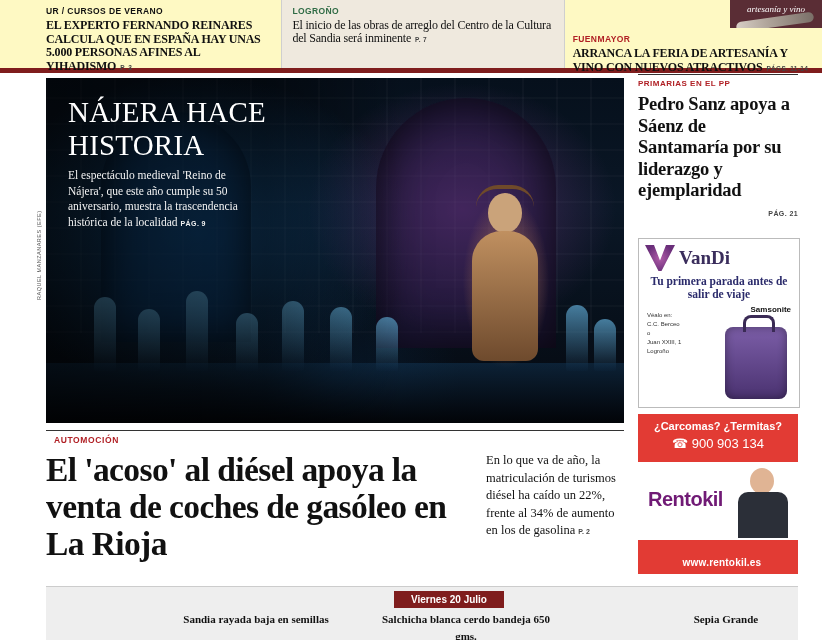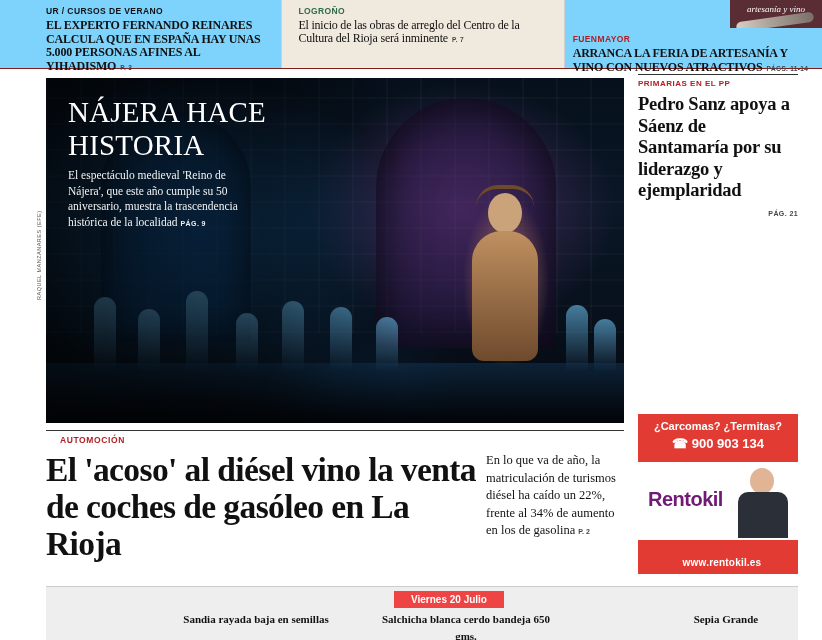--- a/index.html
+++ b/index.html
@@ -21,37 +21,37 @@
     height: 640px;
     background: #ffffff;
   }
 
   
   .topstrip {
     position: absolute;
     left: 0; top: 0;
     width: 822px;
     height: 68px;
-    background: #7dd3fc;
-    border-bottom: 1px solid #7f1d1d;
+    background: #fef9c3;
+    border-bottom: 5px solid #7f1d1d;
     display: flex;
   }
   .ts-col {
     position: relative;
     height: 68px;
     box-sizing: border-box;
   }
   .ts-left {
     width: 282px;
     padding: 6px 10px 0 46px;
   }
   .ts-mid {
     width: 282px;
     background: #efe9de;
-    padding: 6px 10px 0 16px;
+    padding: 6px 10px 0 10px;
   }
   .ts-right {
     width: 258px;
     padding: 6px 8px 0 8px;
     position: relative;
   }
   .kicker {
     font-family: "Liberation Sans", sans-serif;
     font-weight: bold;
     font-size: 8.5px;
@@ -343,21 +343,21 @@
   .rk-top {
     position: absolute; left: 0; top: 0; width: 100%; height: 48px;
     color: #fff; text-align: center;
   }
   .rk-q {
     font-family: "Liberation Sans", sans-serif;
     font-weight: bold; font-size: 11px; margin-top: 6px;
   }
   .rk-phone {
     font-family: "Liberation Sans", sans-serif;
-    font-weight: bold; font-size: 13px; margin-top: 4px;
+    font-weight: normal; font-size: 13px; margin-top: 4px;
   }
   .rk-white {
     position: absolute; left: 0; top: 48px; width: 100%; height: 78px;
     background: #ffffff;
   }
   .rk-logo {
     position: absolute; left: 10px; top: 26px;
     font-family: "Liberation Sans", sans-serif;
     font-weight: bold; font-size: 20px; color: #701a75;
     letter-spacing: -.5px;
@@ -383,21 +383,21 @@
     width: 578px;
   }
   .lead-rule { border-top: 1px solid #333; }
   .lead-kicker {
     font-family: "Liberation Sans", sans-serif;
     font-weight: bold;
     font-size: 8.5px;
     color: #b01f24;
     letter-spacing: .6px;
     text-transform: uppercase;
-    margin: 4px 0 6px 14px;
+    margin: 4px 0 6px 8px;
   }
   .lead-head {
     font-family: "Liberation Serif", serif;
     font-weight: bold;
     font-size: 33.5px;
     line-height: 37px;
     letter-spacing: -.6px;
     width: 438px;
   }
   .lead-deck {
@@ -419,21 +419,21 @@
     left: 46px; top: 586px;
     width: 752px; height: 54px;
     background: #eeeeee;
     border-top: 1px solid #ccc;
     overflow: hidden;
   }
   .date-badge {
     position: absolute;
     left: 348px; top: 4px;
     width: 110px; height: 17px;
-    background: #ef4444;
+    background: #7f1d1d;
     color: #fff;
     font-family: "Liberation Sans", sans-serif;
     font-weight: bold;
     font-size: 10px;
     text-align: center;
     line-height: 17px;
   }
   .promo {
     position: absolute;
     text-align: center;
@@ -459,21 +459,21 @@
       <div class="ts-head caps">
         <span>EL EXPERTO FERNANDO REINARES CALCULA QUE EN ESPAÑA HAY UNAS 5.000 PERSONAS AFINES AL YIHADISMO</span><span class="pageref">P. 3</span>
       </div>
     </div>
 
     <div class="ts-sep"></div>
 
     <div class="ts-col ts-mid">
       <div class="kicker green">LOGROÑO</div>
       <div class="ts-head small">
-        <span>El inicio de las obras de arreglo del Centro de la Cultura del Rioja será inminente</span><span class="pageref">P. 7</span>
+        <span>El inicio de las obras de arreglo del Centro de la Cultura del Sandia será inminente</span><span class="pageref">P. 7</span>
       </div>
     </div>
 
     <div class="ts-sep"></div>
 
     <div class="ts-col ts-right">
       <div class="adbox-top">
         <span class="t">artesanía y vino</span>
         <span class="pen"></span>
       </div>
@@ -514,20 +514,32 @@
   </div>
   <div class="photo-credit">RAQUEL MANZANARES (EFE)</div>
 
   <div class="rail">
     <div class="rail-rule"></div>
     <div class="rail-kicker">PRIMARIAS EN EL PP</div>
     <div class="rail-head">Pedro Sanz apoya a Sáenz de Santamaría por su liderazgo y ejemplaridad</div>
     <div class="rail-pg">PÁG. 21</div>
   </div>
 
+  <div class="ad-vandi">
+    <span class="vandi-v"></span>
+    <span class="vandi-logo" style="left:40px;">VanDi</span>
+    <div class="vandi-tag">Tu primera parada antes de salir de viaje</div>
+    <div class="vandi-small" style="white-space:pre-line;">Véalo en:
+C.C. Berceo
+o
+Juan XXIII, 1
+Logroño</div>
+    <div class="vandi-brand">Samsonite</div>
+    <div class="vandi-bag"></div>
+  </div>
 
   <div class="ad-rentokil">
     <div class="rk-top">
       <div class="rk-q">¿Carcomas? ¿Termitas?</div>
       <div class="rk-phone">
         <span>☎</span>
         <span>900 903 134</span>
       </div>
     </div>
     <div class="rk-white">
@@ -536,21 +548,21 @@
         <span class="h"></span>
           <span class="b"></span>
       </div>
     </div>
     <div class="rk-url">www.rentokil.es</div>
   </div>
 
   <div class="lead">
     <div class="lead-rule"></div>
     <div class="lead-kicker">AUTOMOCIÓN</div>
-    <div class="lead-head">El 'acoso' al diésel vino la venta de coches de gasóleo en La Rioja</div>
+    <div class="lead-head">El 'acoso' al diésel apoya la venta de coches de gasóleo en La Rioja</div>
     <div class="lead-deck">
       <span>En lo que va de año, la matriculación de turismos diésel ha caído un 22%, frente al 34% de aumento en los de gasolina</span><span class="pg">P. 2</span>
     </div>
   </div>
 
   <div class="bottom">
     <div class="date-badge">Viernes 20 Julio</div>
     <div class="promo p1">Sandia rayada baja en semillas</div>
     <div class="promo p2">Salchicha blanca cerdo bandeja 650 gms.</div>
     <div class="promo p3">Sepia Grande</div>

